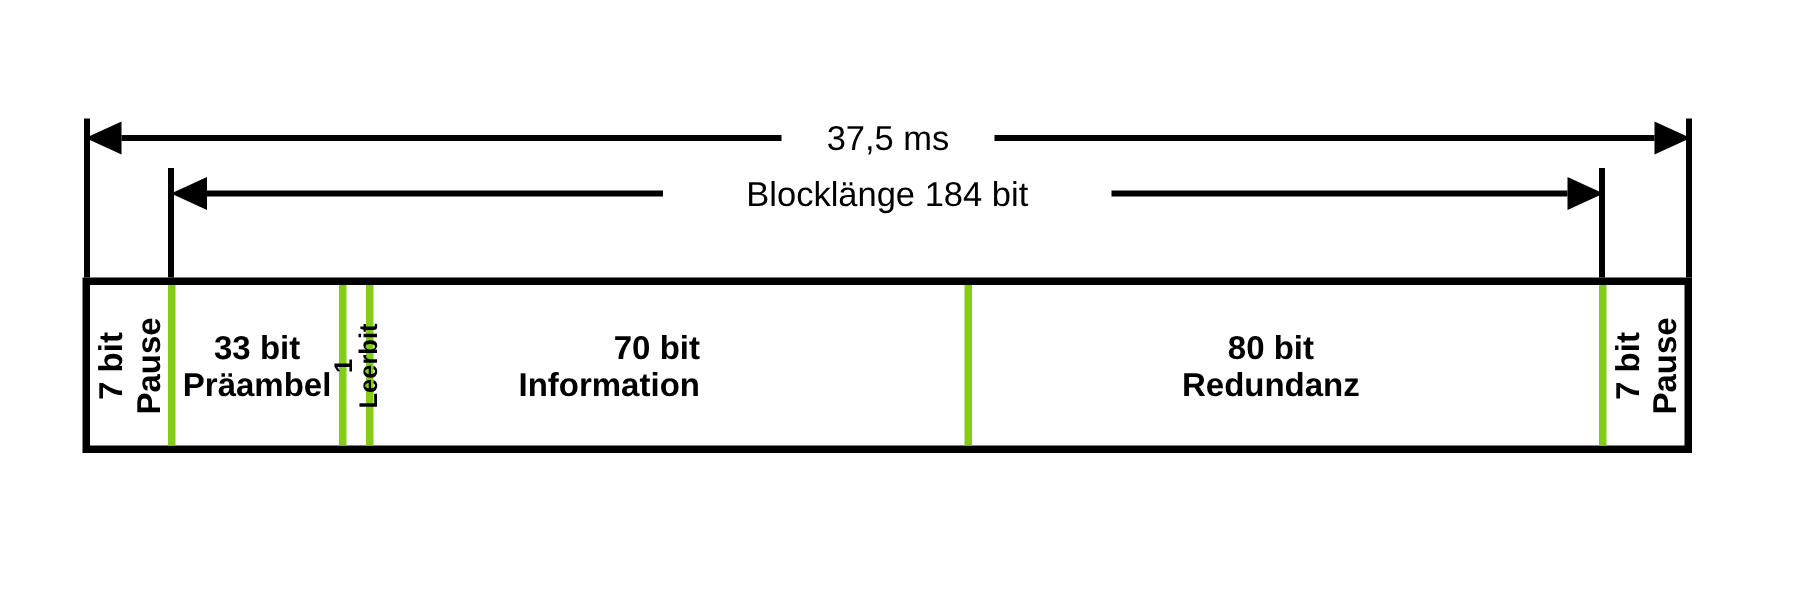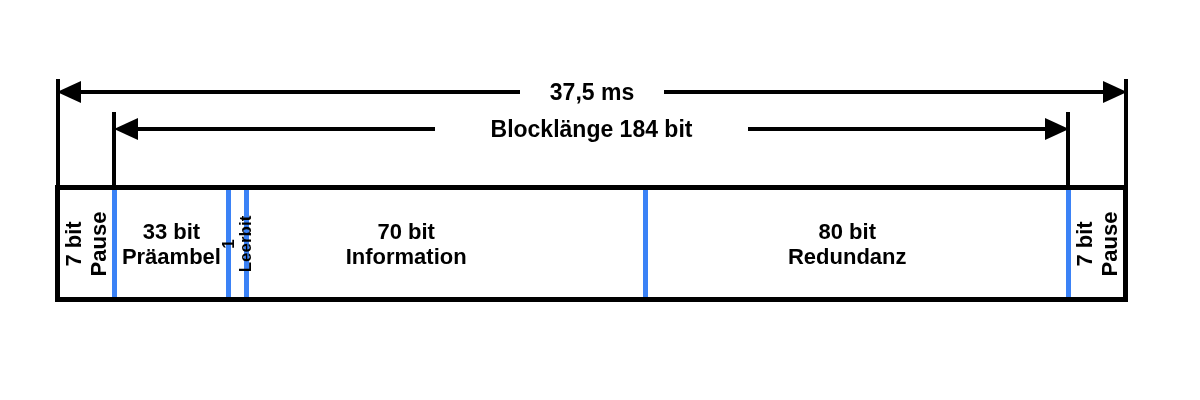--- a/index.html
+++ b/index.html
@@ -25,21 +25,21 @@
   .head {
     width: 0; height: 0; flex: 0 0 auto;
     border-top: 11px solid transparent;
     border-bottom: 11px solid transparent;
   }
   .head.left  { border-right: 24px solid #000; }
   .head.right { border-left:  24px solid #000; }
   .mline { flex: 1 1 auto; height: 4px; background: #000; }
   .mlabel {
     flex: 0 0 auto;
-    font-weight: bold;
+    font-weight: normal;
     font-size: 23px;
     white-space: nowrap;
   }
   .pad-total { padding: 0 30px; }
   .pad-block { padding: 0 56px; }
 
   
   .vguide { position: absolute; width: 4px; background: #000; }
   .v-outer-left  { left: 56px;   top: 79px;  height: 107px; }
   .v-inner-left  { left: 112px;  top: 112px; height: 74px;  }
@@ -51,21 +51,21 @@
     position: absolute;
     left: 55px; top: 185px;
     width: 1073px; height: 117px;
     border: 5px solid #000;
     box-sizing: border-box;
     display: flex;
     background: #ffffff;
   }
   .cell {
     box-sizing: border-box;
-    border-right: 5px solid #3b82f6;
+    border-right: 5px solid #84cc16;
     display: flex;
     align-items: center;
     justify-content: center;
     overflow: visible;
   }
   .c1 { width: 57px;  }
   .c2 { width: 115px; }
   .c3 { width: 18px;  }
   .c4 { width: 404px; }
   .c5 { width: 417px; margin-left: 10px; }
@@ -73,21 +73,21 @@
 
   .lbl {
     font-weight: bold;
     font-size: 22px;
     line-height: 25px;
     text-align: center;
     white-space: pre-line;
   }
   .rot { transform: rotate(-90deg); white-space: pre-line; }
   .c3 .lbl { font-size: 17px; line-height: 17px; }
-  .c4 .lbl { position: relative; left: -40px; }
+  .c4 .lbl { position: relative; left: -40px; text-align: right; }
   .c5 .lbl { position: relative; left: -15px; }
 </style>
 </head>
 <body>
 
 <div class="canvas">
 
   <div class="measure m-total">
     <span class="head left"></span>
     <span class="mline"></span>

